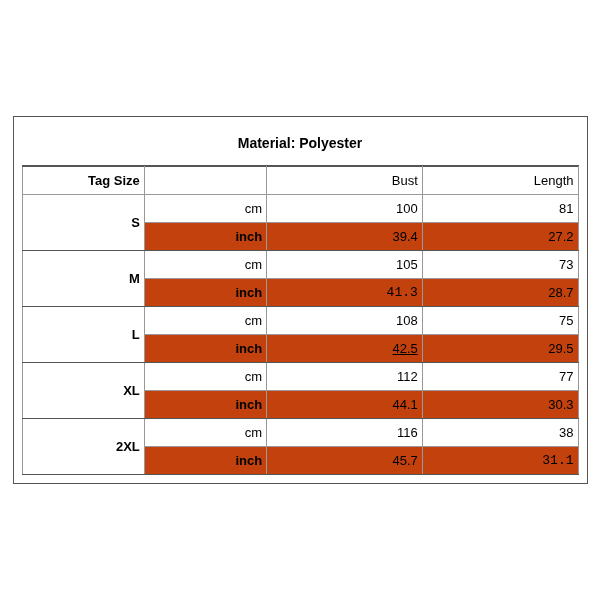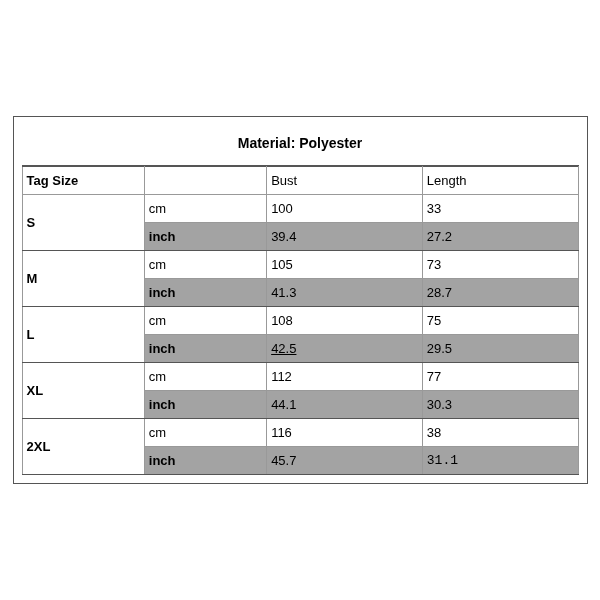--- a/index.html
+++ b/index.html
@@ -24,30 +24,30 @@
       font-size: 14px;
       padding: 10px 0 14px 0;
       border-bottom: 1.5px solid #555;
     }
     table {
       width: 100%;
       border-collapse: collapse;
     }
     th, td {
       border: 1px solid #999;
-      text-align: left;
+      text-align: right;
       padding: 6px 4px;
     }
     thead th {
       font-weight: normal;
       background: #fff;
       border-top: 1.5px solid #555;
     }
     .shaded {
-      background-color: #a3a3a3;
+      background-color: #c2410c;
     }
     .size-group-bottom td {
       border-bottom: 1.5px solid #555;
     }
     .tag-size-label {
       font-weight: bold;
     }
     thead tr th:first-child {
       font-weight: bold;
     }
@@ -64,36 +64,36 @@
         <th style="width:22%"></th>
         <th style="width:28%">Bust</th>
         <th style="width:28%">Length</th>
       </tr>
     </thead>
     <tbody id="table-body">
     <tr>
           <td rowspan="2" class="tag-size-label" style="border-bottom: 1.5px solid rgb(85, 85, 85);">S</td>
           <td>cm</td>
           <td>100</td>
-          <td>33</td>
+          <td>81</td>
         </tr>
         <tr style="border-bottom: 1.5px solid rgb(85, 85, 85);">
           <td class="shaded" style="font-weight: bold; border-bottom: 1.5px solid rgb(85, 85, 85);">inch</td>
           <td class="shaded" style="border-bottom: 1.5px solid rgb(85, 85, 85); margin-top: 22px;">39.4</td>
           <td class="shaded" style="border-bottom: 1.5px solid rgb(85, 85, 85); margin-top: 22px;">27.2</td>
         </tr>
         <tr>
           <td rowspan="2" class="tag-size-label" style="border-bottom: 1.5px solid rgb(85, 85, 85);">M</td>
           <td>cm</td>
           <td>105</td>
           <td>73</td>
         </tr>
         <tr style="border-bottom: 1.5px solid rgb(85, 85, 85);">
           <td class="shaded" style="font-weight: bold; border-bottom: 1.5px solid rgb(85, 85, 85);">inch</td>
-          <td class="shaded" style="border-bottom: 1.5px solid rgb(85, 85, 85);">41.3</td>
+          <td class="shaded" style="border-bottom: 1.5px solid rgb(85, 85, 85); font-family: Liberation Mono, monospace;">41.3</td>
           <td class="shaded" style="border-bottom: 1.5px solid rgb(85, 85, 85); margin-top: 28px;">28.7</td>
         </tr>
         <tr>
           <td rowspan="2" class="tag-size-label" style="border-bottom: 1.5px solid rgb(85, 85, 85);">L</td>
           <td>cm</td>
           <td>108</td>
           <td>75</td>
         </tr>
         <tr style="border-bottom: 1.5px solid rgb(85, 85, 85);">
           <td class="shaded" style="font-weight: bold; border-bottom: 1.5px solid rgb(85, 85, 85);">inch</td>

